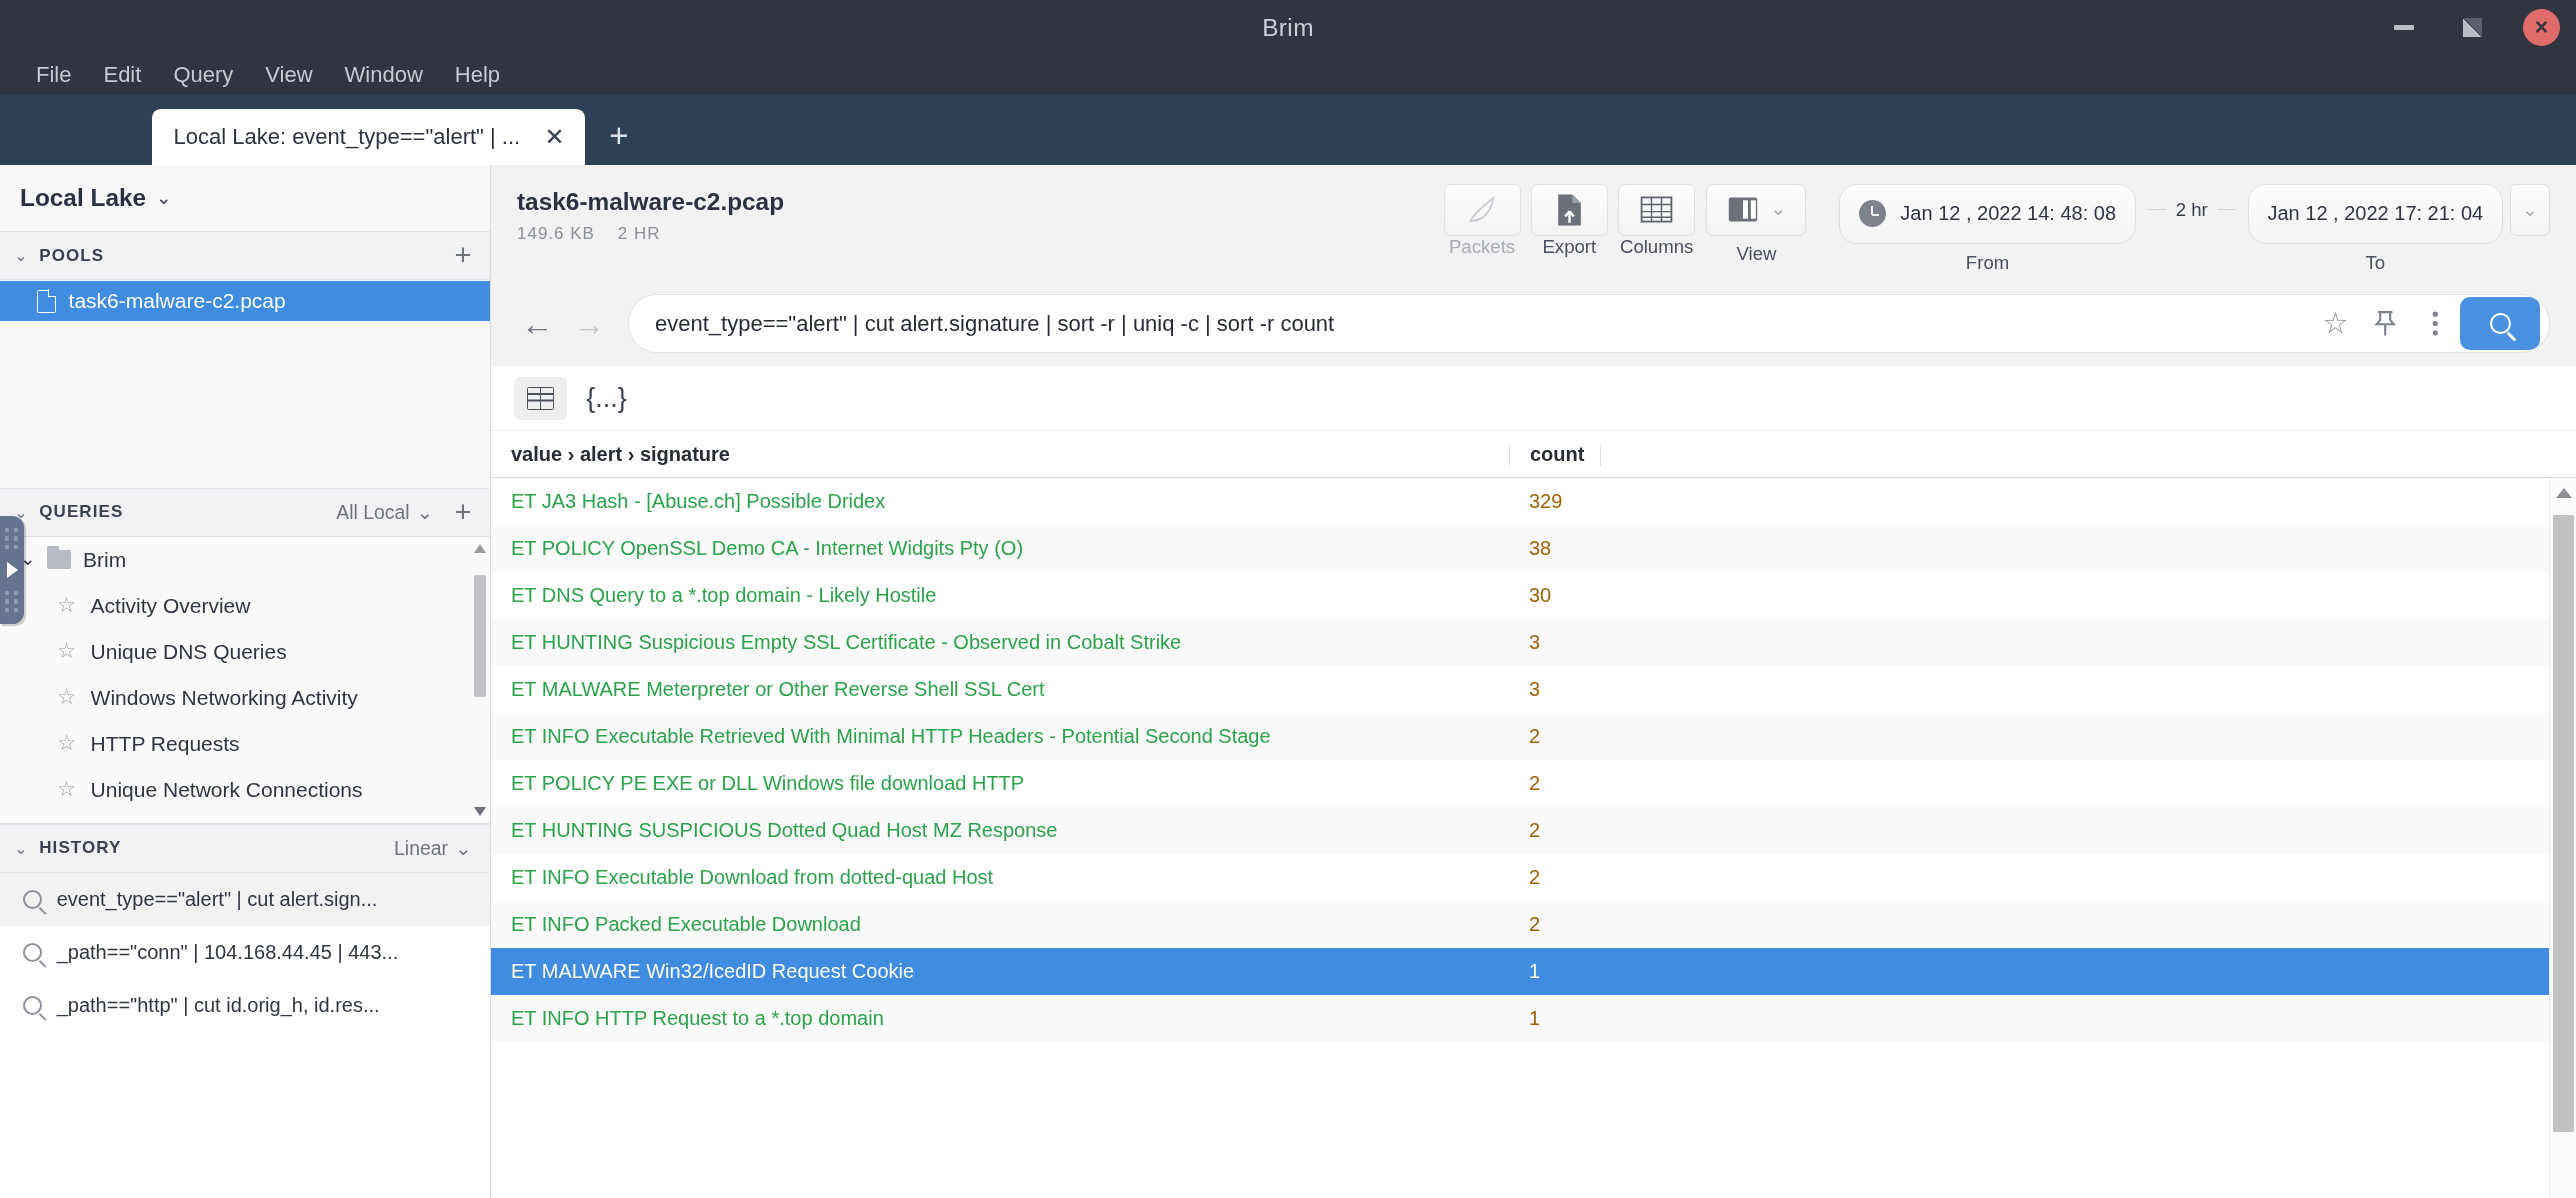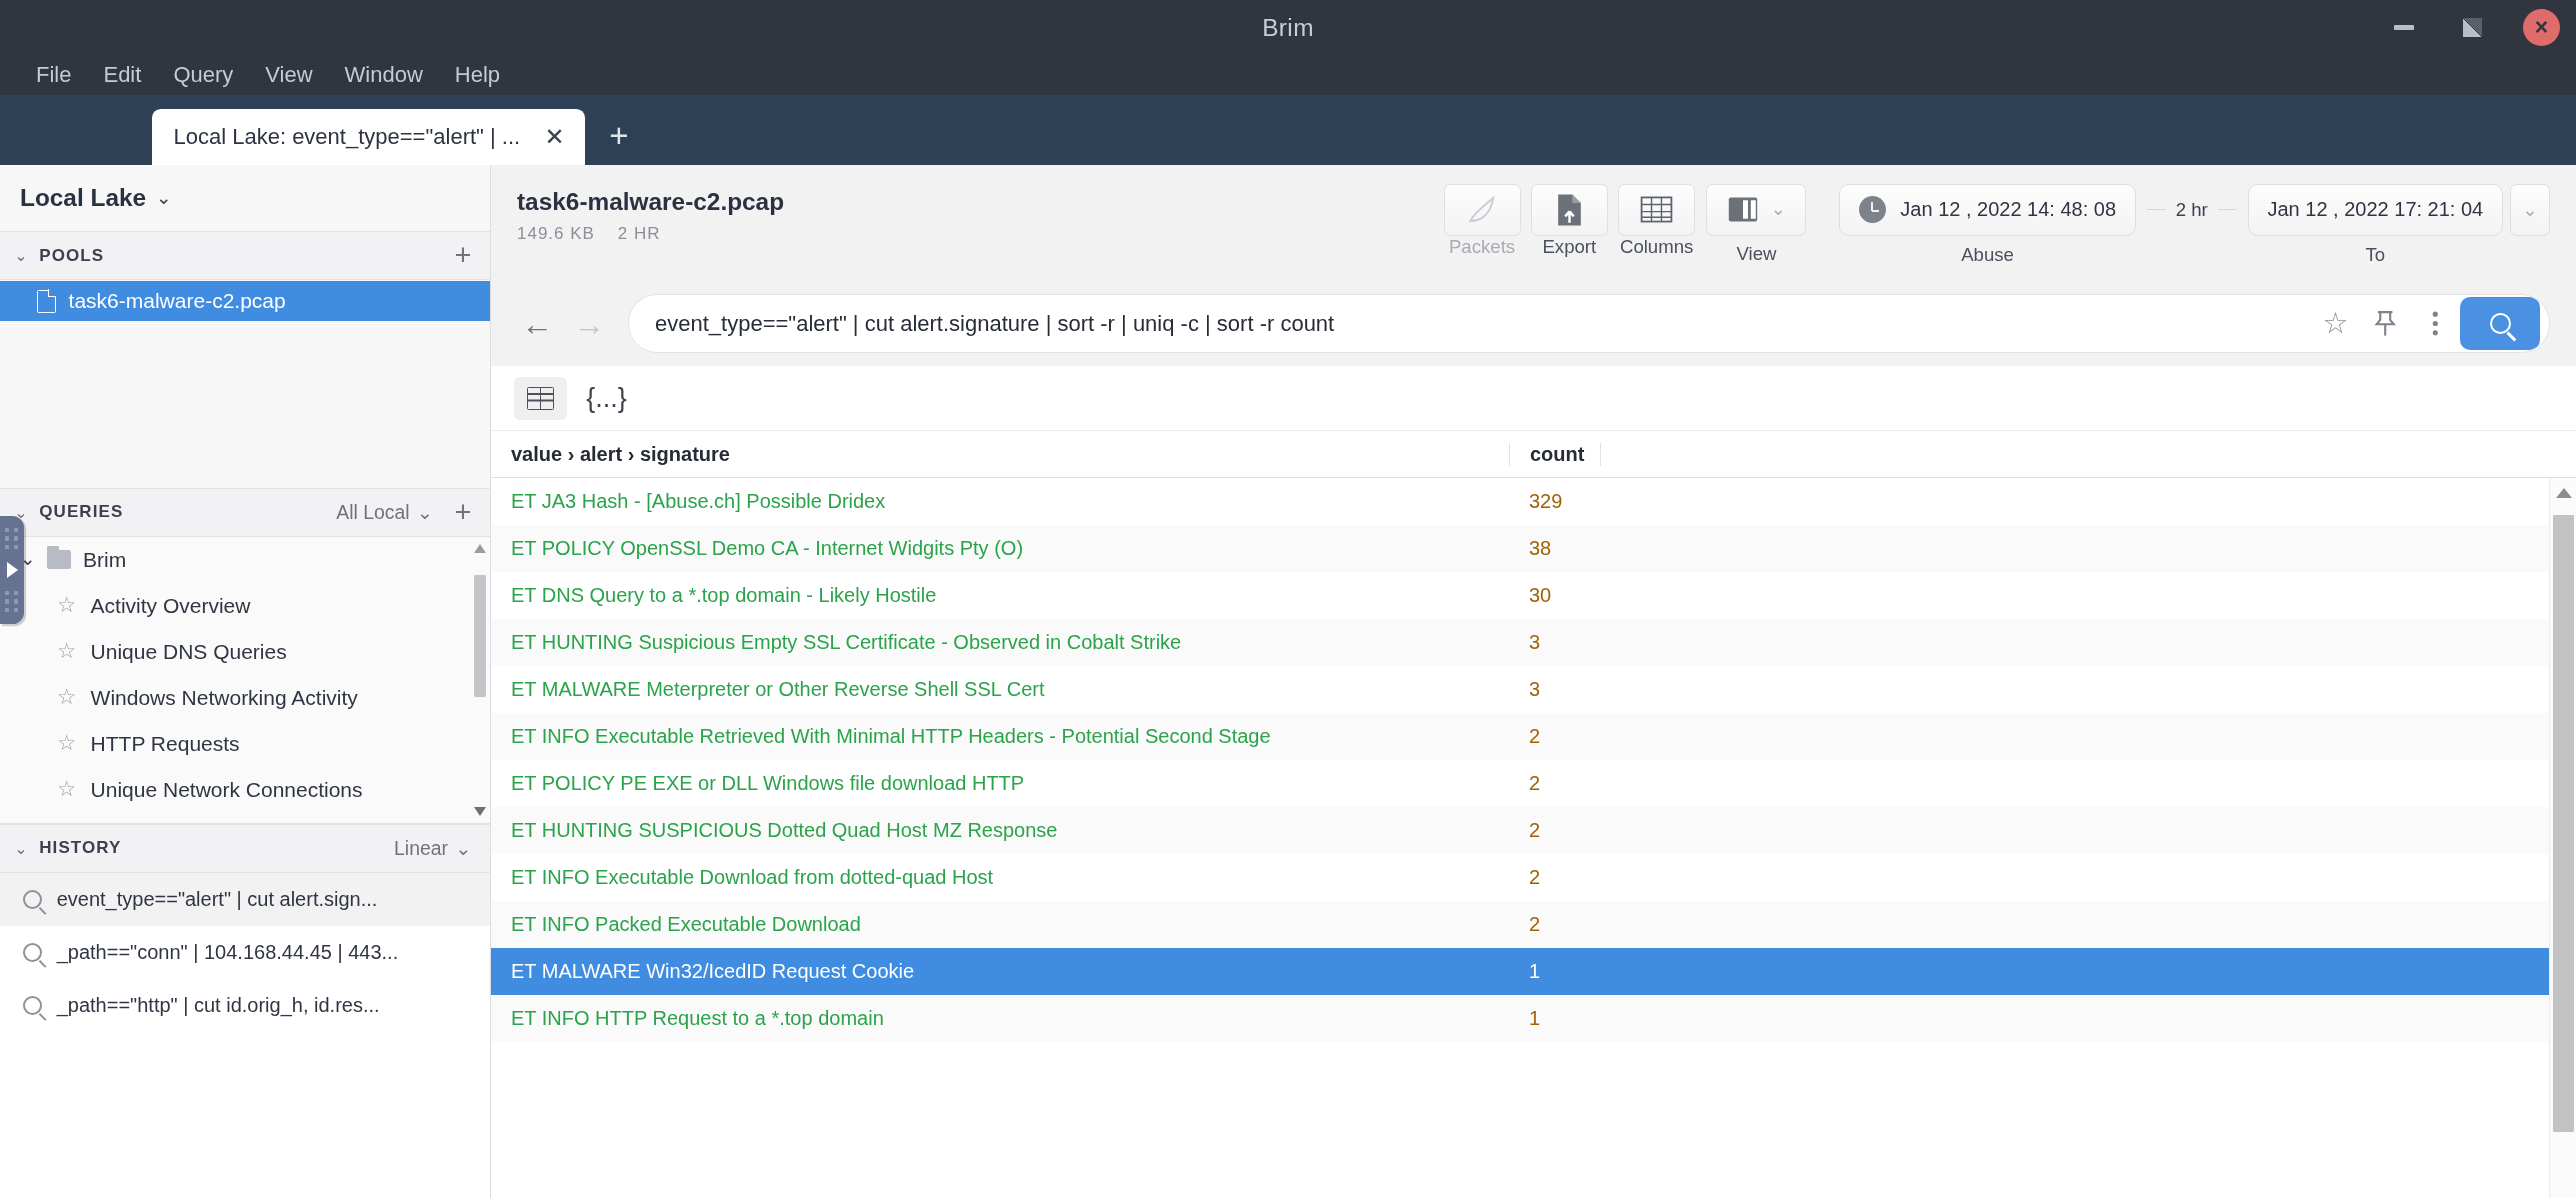--- a/index.html
+++ b/index.html
@@ -196,22 +196,22 @@
   .view-wrap { display: flex; flex-direction: column; align-items: center; gap: 7.2px; width: 108px; }
   .view-box {
     width: 100px; height: 52px; background: linear-gradient(#fdfdfd, #f3f3f4);
     border: 1.1px solid #e0e0e2; border-radius: 6.5px;
     display: flex; align-items: center; justify-content: center; gap: 11.5px;
   }
 
   .timebar { display: flex; align-items: flex-start; gap: 0; margin-left: 29px; }
   .tcol { display: flex; flex-direction: column; align-items: center; gap: 8.6px; }
   .tfield {
-    height: 52px; background: linear-gradient(#fdfdfd, #f3f3f4); border: 1.1px solid #dededf;
-    border-radius: 10px; display: flex; align-items: center; padding: 0 18.6px; gap: 14.3px;
+    height: 60px; background: linear-gradient(#fdfdfd, #f3f3f4); border: 1.1px solid #dededf;
+    border-radius: 18px; display: flex; align-items: center; padding: 0 18.6px; gap: 14.3px;
   }
   .tfield-text { font-size: 20px; color: #2f3542; white-space: nowrap; }
   .tlabel { font-size: 18.6px; color: #4a505c; }
   .clock {
     width: 27px; height: 27px; border-radius: 50%; background: #7e838b; position: relative;
   }
   .clock::before { content:""; position:absolute; left:12.2px; top:5.7px; width:2.2px; height:9.3px; background:#f2f2f3; }
   .clock::after { content:""; position:absolute; left:13px; top:13.6px; width:7.2px; height:2.2px; background:#f2f2f3; }
   .dur-wrap { display: flex; align-items: center; height: 52px; gap: 10px; padding: 0 11.5px; }
   .dur-line { width: 18.6px; height: 1.4px; background: #d3d4d6; }
@@ -484,21 +484,21 @@
             <div class="tb-label">View</div>
           </div>
         </div>
 
         <div class="timebar">
           <div class="tcol">
             <div class="tfield">
               <span class="clock"></span>
               <span class="tfield-text">Jan 12 , 2022  14: 48: 08</span>
             </div>
-            <div class="tlabel">Abuse</div>
+            <div class="tlabel">From</div>
           </div>
           <div class="dur-wrap">
             <span class="dur-line"></span>
             <span class="dur-text">2 hr</span>
             <span class="dur-line"></span>
           </div>
           <div class="tcol">
             <div class="tfield">
               <span class="tfield-text">Jan 12 , 2022  17: 21: 04</span>
             </div>

